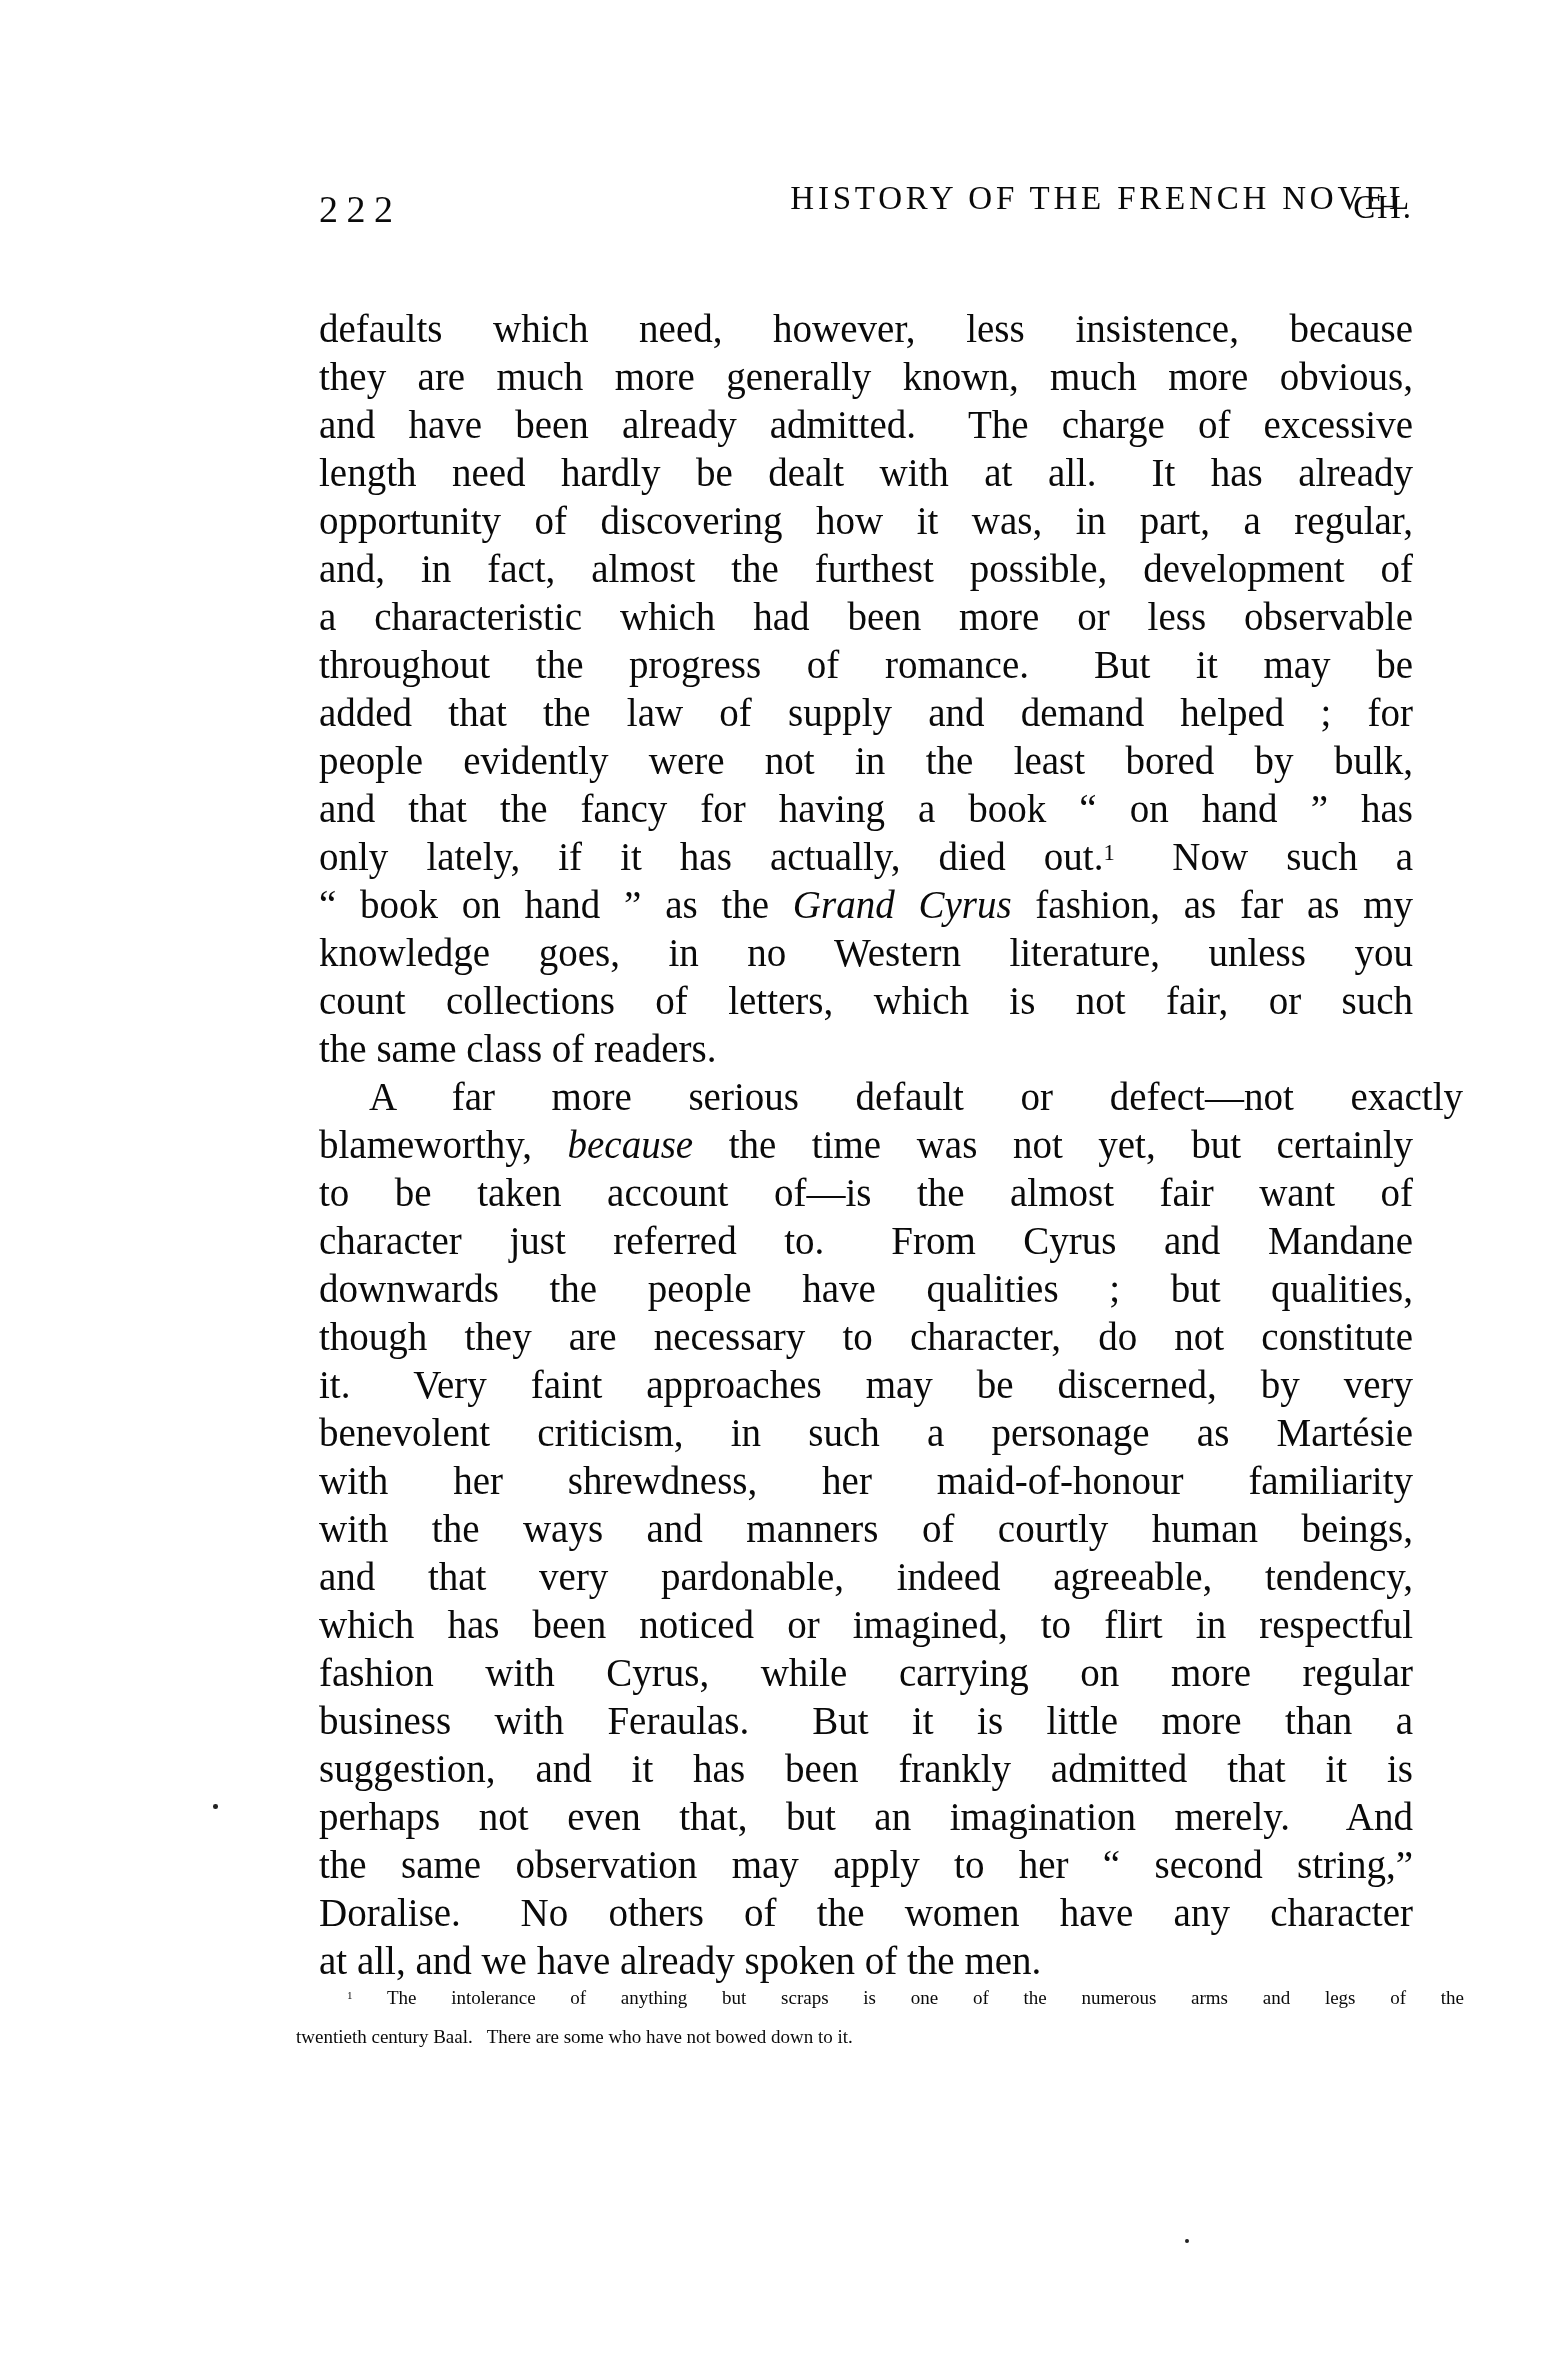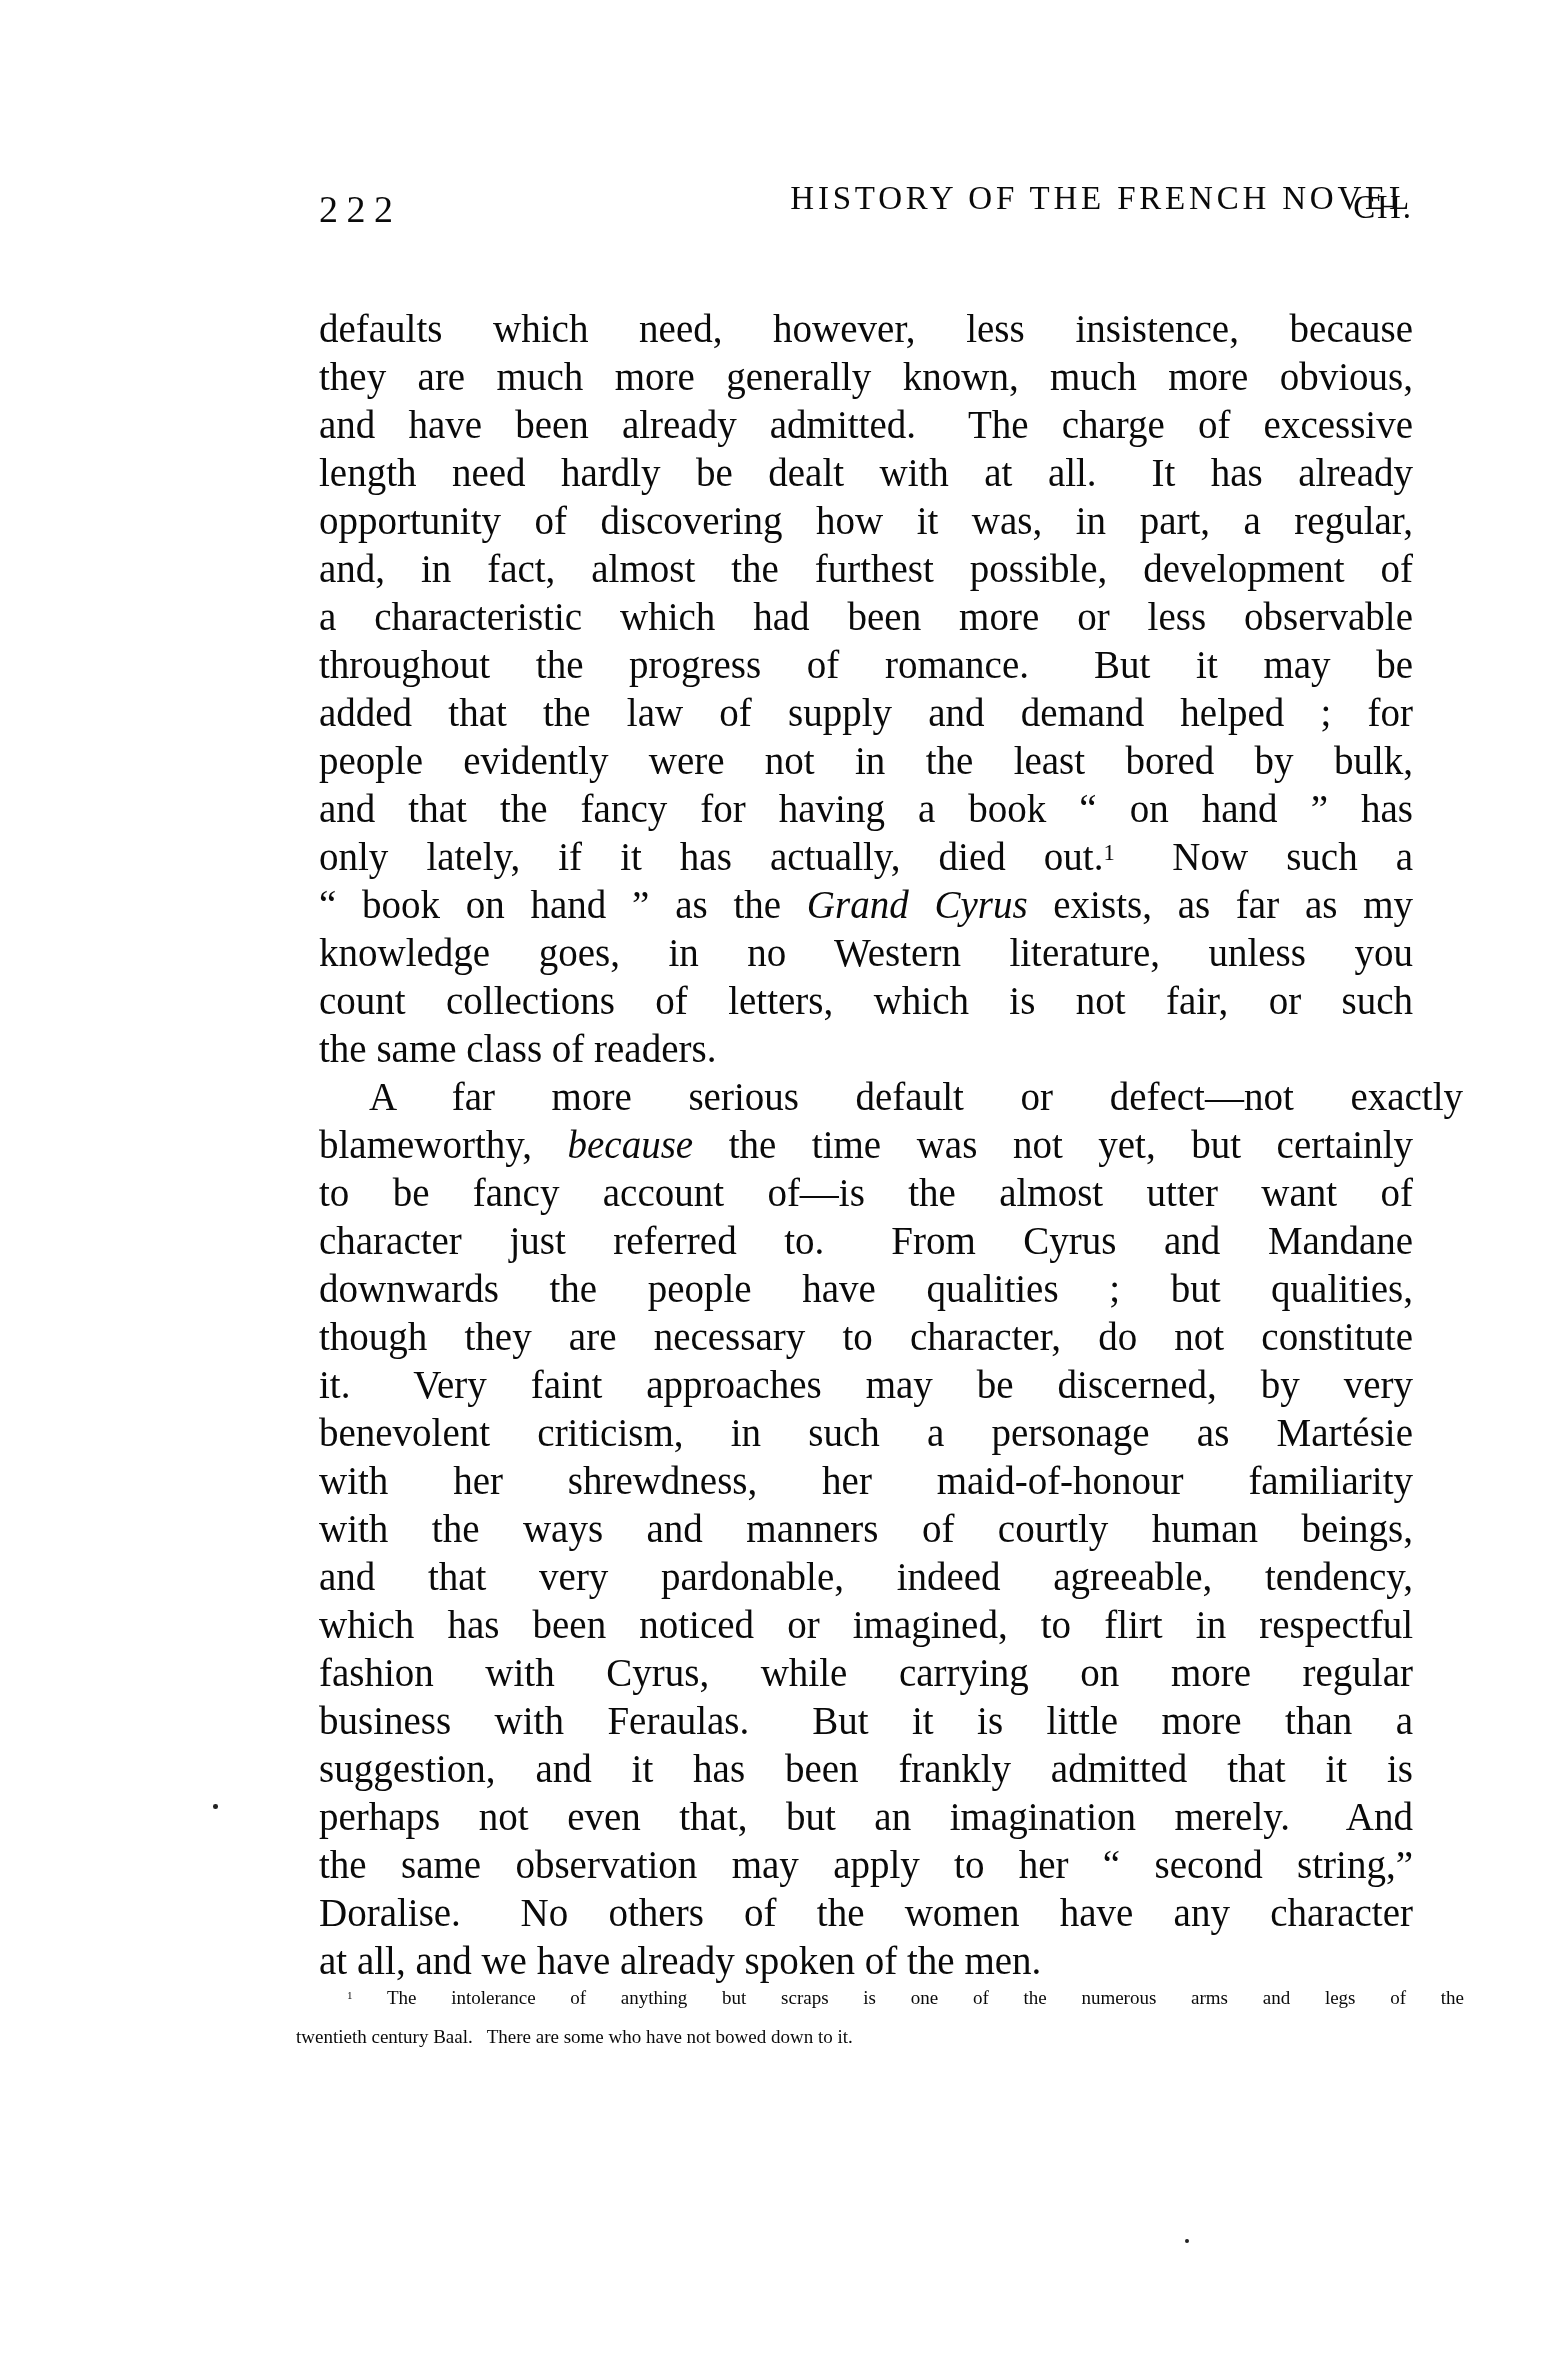--- a/index.html
+++ b/index.html
@@ -121,29 +121,29 @@
         <div class="line just"><span>and have been already admitted.  The charge of excessive</span></div>
         <div class="line just"><span>length need hardly be dealt with at all.  It has already</span></div>
         <div class="line just"><span>opportunity of discovering how it was, in part, a regular,</span></div>
         <div class="line just"><span>and, in fact, almost the furthest possible, development of</span></div>
         <div class="line just"><span>a characteristic which had been more or less observable</span></div>
         <div class="line just"><span>throughout the progress of romance.  But it may be</span></div>
         <div class="line just"><span>added that the law of supply and demand helped ; for</span></div>
         <div class="line just"><span>people evidently were not in the least bored by bulk,</span></div>
         <div class="line just"><span>and that the fancy for having a book “ on hand ” has</span></div>
         <div class="line just"><span>only lately, if it has actually, died out.</span><sup>1</sup><span>  Now such a</span></div>
-        <div class="line just"><span>“ book on hand ” as the </span><span class="it">Grand Cyrus</span><span> exists, as far as my</span></div>
+        <div class="line just"><span>“ book on hand ” as the </span><span class="it">Grand Cyrus</span><span> fashion, as far as my</span></div>
         <div class="line just"><span>knowledge goes, in no Western literature, unless you</span></div>
         <div class="line just"><span>count collections of letters, which is not fair, or such</span></div>
         <div class="line"><span>the same class of readers.</span></div>
       </div>
       <div class="para">
         <div class="line just indent"><span>A far more serious default or defect—not exactly</span></div>
         <div class="line just"><span>blameworthy, </span><span class="it">because</span><span> the time was not yet, but certainly</span></div>
-        <div class="line just"><span>to be fancy account of—is the almost utter want of</span></div>
+        <div class="line just"><span>to be taken account of—is the almost fair want of</span></div>
         <div class="line just"><span>character just referred to.  From Cyrus and Mandane</span></div>
         <div class="line just"><span>downwards the people have qualities ; but qualities,</span></div>
         <div class="line just"><span>though they are necessary to character, do not constitute</span></div>
         <div class="line just"><span>it.  Very faint approaches may be discerned, by very</span></div>
         <div class="line just"><span>benevolent criticism, in such a personage as Martésie</span></div>
         <div class="line just"><span>with her shrewdness, her maid-of-honour familiarity</span></div>
         <div class="line just"><span>with the ways and manners of courtly human beings,</span></div>
         <div class="line just"><span>and that very pardonable, indeed agreeable, tendency,</span></div>
         <div class="line just"><span>which has been noticed or imagined, to flirt in respectful</span></div>
         <div class="line just"><span>fashion with Cyrus, while carrying on more regular</span></div>

